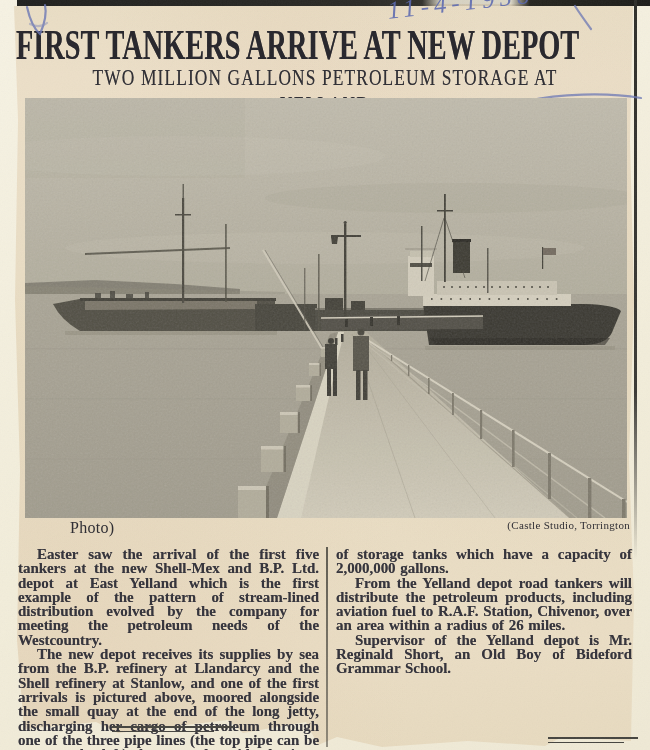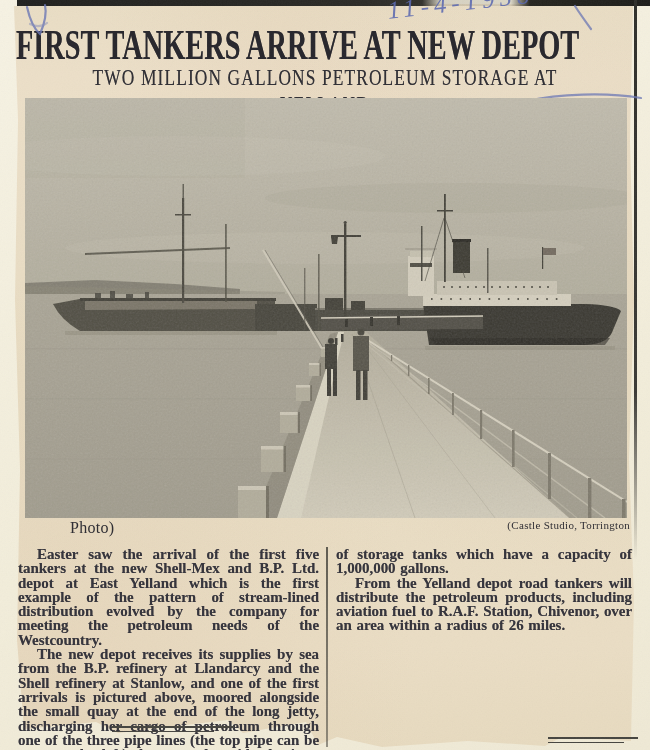--- a/index.html
+++ b/index.html
@@ -282,22 +282,23 @@
   <div class="cap-l">Photo)</div>
   <div class="cap-r">(Castle Studio, Torrington</div>
 
   <div class="article">
     <div class="colL">
       <p class="indent">Easter saw the arrival of the first five tankers at the new Shell-Mex and B.P. Ltd. depot at East Yelland which is the first example of the pattern of stream-lined distribution evolved by the company for meeting the petroleum needs of the Westcountry.</p>
       <p class="indent jlast">The new depot receives its supplies by sea from the B.P. refinery at Llandarcy and the Shell refinery at Stanlow, and one of the first arrivals is pictured above, moored alongside the small quay at the end of the long jetty, discharging her cargo of petroleum through one of the three pipe lines (the top pipe can be seen on the left) that run alongside the jetty back to the cluster</p>
     </div>
     <div class="divider"></div>
     <div class="colR">
-      <p>of storage tanks which have a capacity of 1,000,000 gallons.</p>
+      <p>of storage tanks which have a capacity of 2,000,000 gallons.</p>
       <p class="indent">From the Yelland depot road tankers will distribute the petroleum products, including aviation fuel to R.A.F. Station, Chivenor, over an area within a radius of 26 miles.</p>
+      <p class="indent">Supervisor of the Yelland depot is Mr. Reginald Short, an Old Boy of Bideford Grammar School.</p>
     </div>
   </div>
 
   <div class="frag fragL">
     <div class="a"></div>
     <div class="b"></div>
   </div>
   <div class="frag fragR">
     <div class="a"></div>
     <div class="b"></div>

